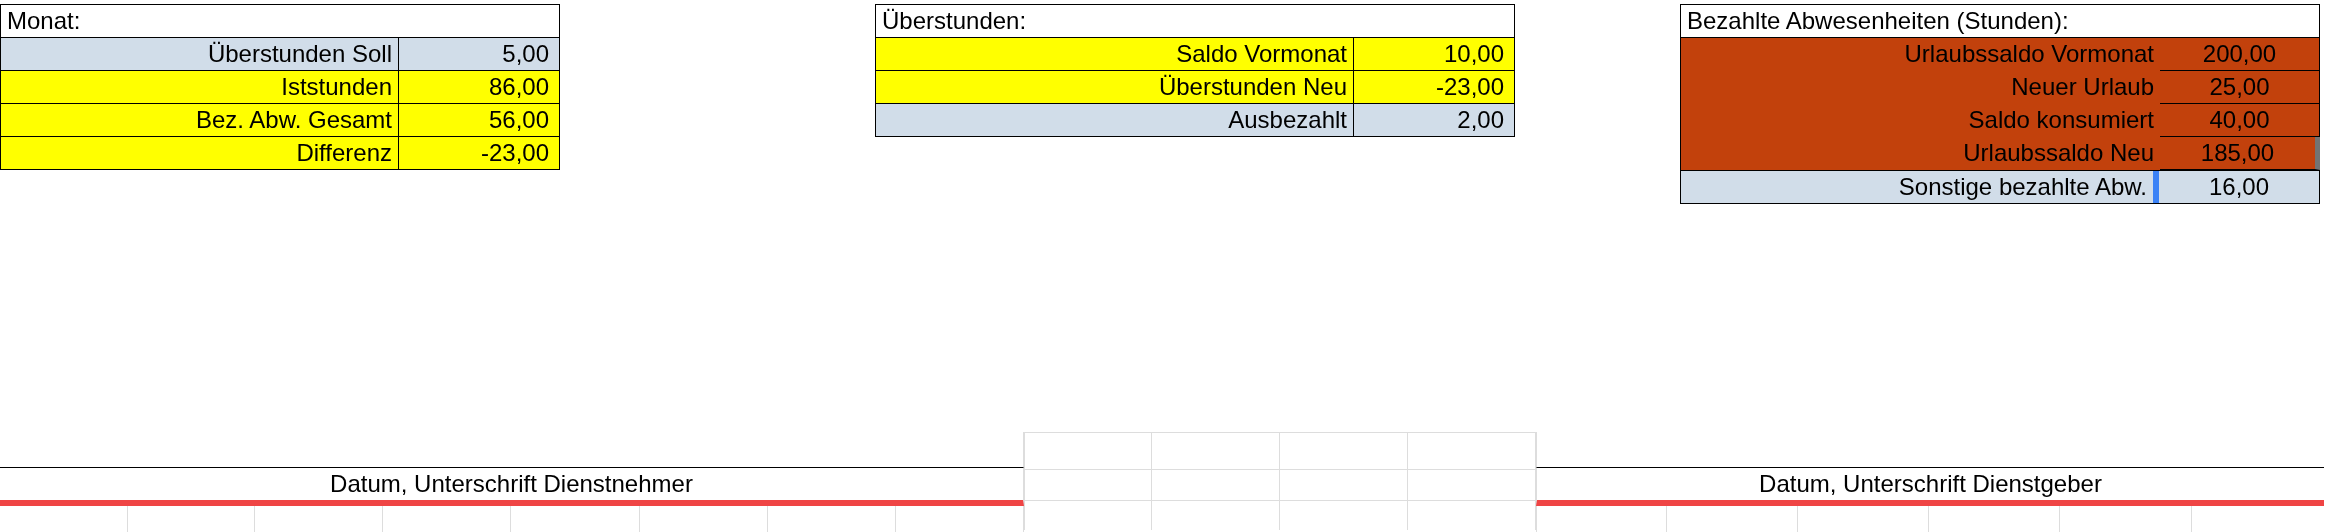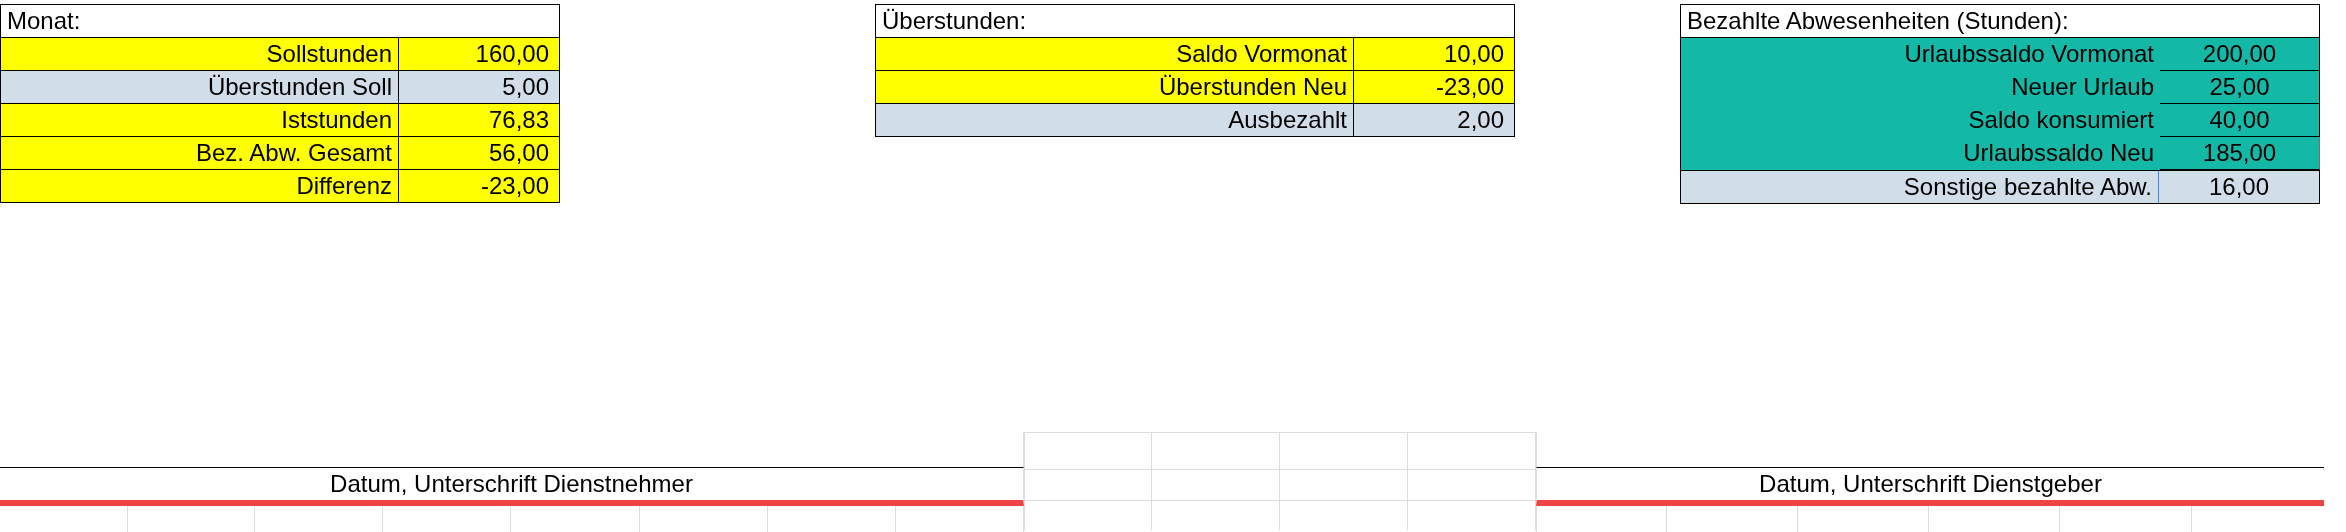--- a/index.html
+++ b/index.html
@@ -38,21 +38,21 @@
     }
     .value-cell {
       width: 160px;
       text-align: right;
       padding: 2px 10px;
     }
     .yellow { background: #ffff00; }
     .lightblue { background: #d1dde9; }
     .grey-block {
       position: absolute;
-      background: #14b8a6;
+      background: #c2410c;
     }
     .grey-row {
       display: flex;
     }
     .grey-label {
       flex: 1;
       text-align: right;
       padding: 2px 6px;
     }
     .grey-value {
@@ -91,31 +91,27 @@
       border-top: 1px solid #ddd;
     }
   </style>
 </head>
 <body>
 
 <div class="container">
 
   <div class="block" style="left:0; top:4px; width:560px;">
     <div class="header-cell">Monat:</div>
-    <div class="row yellow">
-      <div class="label-cell">Sollstunden</div>
-      <div class="value-cell">160,00</div>
-    </div>
     <div class="row lightblue">
       <div class="label-cell">Überstunden Soll</div>
       <div class="value-cell">5,00</div>
     </div>
     <div class="row yellow">
       <div class="label-cell">Iststunden</div>
-      <div class="value-cell">76,83</div>
+      <div class="value-cell">86,00</div>
     </div>
     <div class="row yellow">
       <div class="label-cell">Bez. Abw. Gesamt</div>
       <div class="value-cell">56,00</div>
     </div>
     <div class="row yellow">
       <div class="label-cell">Differenz</div>
       <div class="value-cell">-23,00</div>
     </div>
   </div>
@@ -146,24 +142,24 @@
       <div class="grey-row">
         <div class="grey-label">Neuer Urlaub</div>
         <div class="grey-value" style="border-right:1px solid #000;">25,00</div>
       </div>
       <div class="grey-row">
         <div class="grey-label">Saldo konsumiert</div>
         <div class="grey-value" style="border-right:1px solid #000;">40,00</div>
       </div>
       <div class="grey-row">
         <div class="grey-label">Urlaubssaldo Neu</div>
-        <div class="grey-value" style="border-right:1px solid #737373;">185,00</div>
+        <div class="grey-value" style="border-right:5px solid #737373;">185,00</div>
       </div>
       <div class="grey-row lightblue" style="border:1px solid #000; border-left:none; margin-left:-0px;">
-        <div class="grey-label" style="border-right:1px solid #3b82f6;">Sonstige bezahlte Abw.</div>
+        <div class="grey-label" style="border-right:6px solid #3b82f6;">Sonstige bezahlte Abw.</div>
         <div class="grey-value" style="border-bottom:none;">16,00</div>
       </div>
     </div>
   </div>
 
   <div class="sig-area" style="left:0; top:432px; width:1024px;">
     <div style="height:36px; border-bottom:1px solid #000; border-right:1px solid #ddd;"></div>
     <div class="sig-cell" style="border-right:1px solid #ddd;">Datum, Unterschrift Dienstnehmer</div>
     <div class="ticks">
       <div class="tick" style="width:127.5px;"></div>

